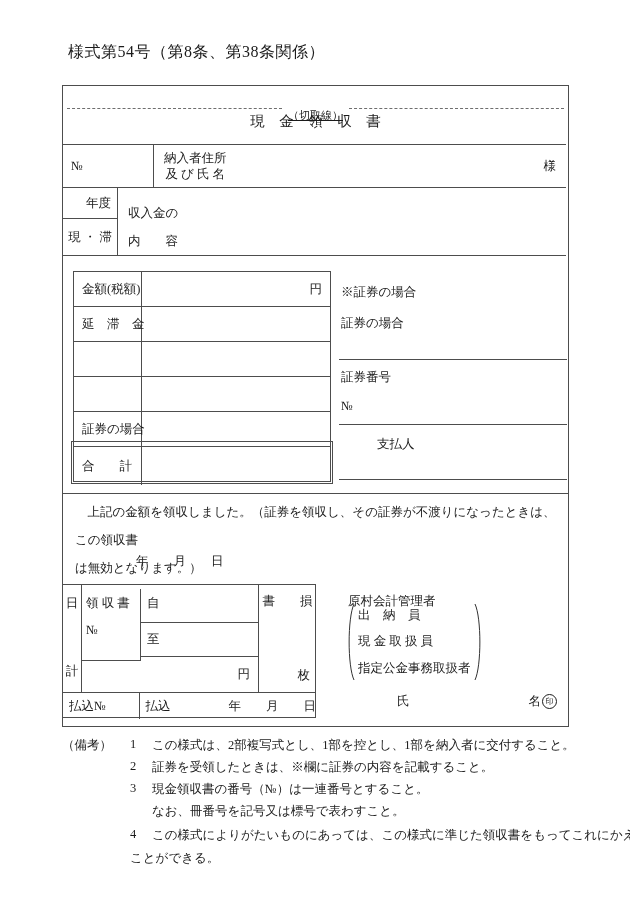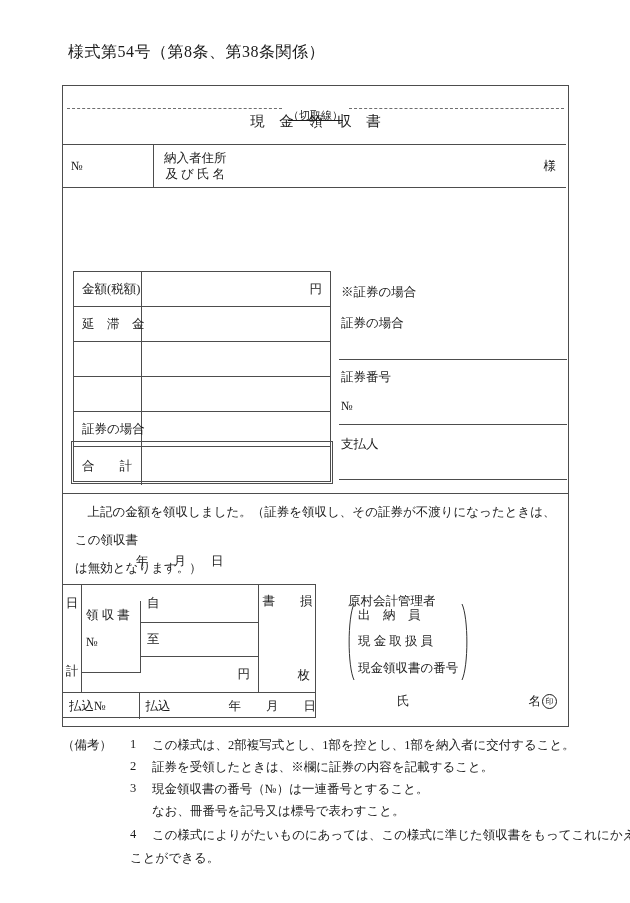--- a/index.html
+++ b/index.html
@@ -42,21 +42,21 @@
   .sec-line{left:276px;width:228px;height:1px;}
   
   #sep{left:0;right:0;top:407px;height:1px;}
   #statement{left:12px;top:412px;width:484px;line-height:28px;}
   #dateline{left:73px;top:467px;white-space:nowrap;}
   
   #dtable{left:0;top:498px;width:253px;height:134px;border-top:1px solid #4d4d4d;border-right:1px solid #4d4d4d;border-bottom:1px solid #4d4d4d;box-sizing:border-box;}
   #dtable .cell{position:absolute;box-sizing:border-box;}
   #col-day{left:0;top:0;width:19px;height:107px;border-right:1px solid #4d4d4d;}
   #col-day span{position:absolute;left:0;right:0;text-align:center;}
-  #col-receipt{left:19px;top:16px;width:59px;height:72px;border-right:1px solid #4d4d4d;border-bottom:1px solid #4d4d4d;padding:6px 0 0 4px;white-space:nowrap;}
+  #col-receipt{left:19px;top:4px;width:59px;height:72px;border-right:1px solid #4d4d4d;border-bottom:1px solid #4d4d4d;padding:6px 0 0 4px;white-space:nowrap;}
   #cell-from{left:78px;top:0;width:118px;height:38px;border-right:1px solid #4d4d4d;border-bottom:1px solid #4d4d4d;display:flex;align-items:center;padding-left:6px;}
   #cell-to{left:78px;top:38px;width:118px;height:34px;border-right:1px solid #4d4d4d;border-bottom:1px solid #4d4d4d;display:flex;align-items:center;padding-left:6px;}
   #cell-yen{left:19px;top:72px;width:177px;height:35px;border-right:1px solid #4d4d4d;display:flex;align-items:center;justify-content:flex-end;padding-right:8px;}
   #col-spoiled{left:196px;top:0;width:57px;height:107px;}
   #col-spoiled .top{position:absolute;top:8px;left:0;right:0;text-align:center;white-space:nowrap;}
   #col-spoiled .bottom{position:absolute;bottom:8px;right:6px;}
   #pay-row{left:0;top:107px;width:253px;height:27px;border-top:1px solid #4d4d4d;display:flex;box-sizing:border-box;}
   #pay-row .pno{width:78px;border-right:1px solid #4d4d4d;box-sizing:border-box;display:flex;align-items:center;padding-left:6px;}
   #pay-row .pdate{flex:1;display:flex;align-items:center;padding-left:6px;white-space:nowrap;}
   
@@ -96,20 +96,30 @@
     <div class="no-cell">№</div>
     <div class="payer-cell">
       <div>
         <div>納入者住所</div>
         <div>及 び 氏 名</div>
       </div>
     </div>
     <div class="sama">様</div>
   </div>
 
+  <div class="abs" id="hrow2">
+    <div class="split">
+      <div class="nen">年度</div>
+      <div class="gentai">現 ・ 滞</div>
+    </div>
+    <div class="income">
+      <div>収入金の</div>
+      <div>内　　容</div>
+    </div>
+  </div>
 
   <div class="abs" id="amounts" style="position:absolute;">
     <div class="arow">
       <div class="alabel">金額(税額)</div>
       <div class="aval">円</div>
     </div>
     <div class="arow">
       <div class="alabel">延　滞　金</div>
       <div class="aval"></div>
     </div>
@@ -131,21 +141,21 @@
     </div>
     <div class="abs" id="sum-outline"></div>
   </div>
 
   <div class="abs sec-txt" style="top:198px;">※証券の場合</div>
   <div class="abs sec-txt" style="top:229px;">証券の場合</div>
   <div class="abs sec-line line" style="top:273px;"></div>
   <div class="abs sec-txt" style="top:283px;">証券番号</div>
   <div class="abs sec-txt" style="top:313px;">№</div>
   <div class="abs sec-line line" style="top:338px;"></div>
-  <div class="abs sec-txt" style="top:350px;">支払人</div>
+  <div class="abs sec-txt" style="top:350px;margin-left:36px;">支払人</div>
   <div class="abs sec-line line" style="top:393px;"></div>
 
   <div class="abs line" id="sep"></div>
   <div class="abs" id="statement">
     <div>　上記の金額を領収しました。（証券を領収し、その証券が不渡りになったときは、この領収書</div>
     <div>は無効となります。）</div>
   </div>
   <div class="abs" id="dateline">年　　月　　日</div>
 
   <div class="abs" id="dtable" style="position:absolute;">
@@ -174,21 +184,21 @@
   </div>
 
   <div class="abs" id="manager">原村会計管理者</div>
   <div class="abs" id="roles">
     <svg width="9" height="80" viewBox="0 0 9 80">
         <path d="M8,2 C1.5,16 1.5,64 8,78" stroke="#333" stroke-width="1" fill="none"></path>
       </svg>
     <div class="rlist">
       <div>出　納　員</div>
       <div>現 金 取 扱 員</div>
-      <div>現金領収書の番号</div>
+      <div>指定公金事務取扱者</div>
     </div>
     <svg width="9" height="80" viewBox="0 0 9 80">
         <path d="M1,2 C7.5,16 7.5,64 1,78" stroke="#333" stroke-width="1" fill="none"></path>
       </svg>
   </div>
   <div class="abs" id="name-line">
     <span>氏</span>
     <span>
       <span>名</span><span class="seal">印</span>
     </span>

